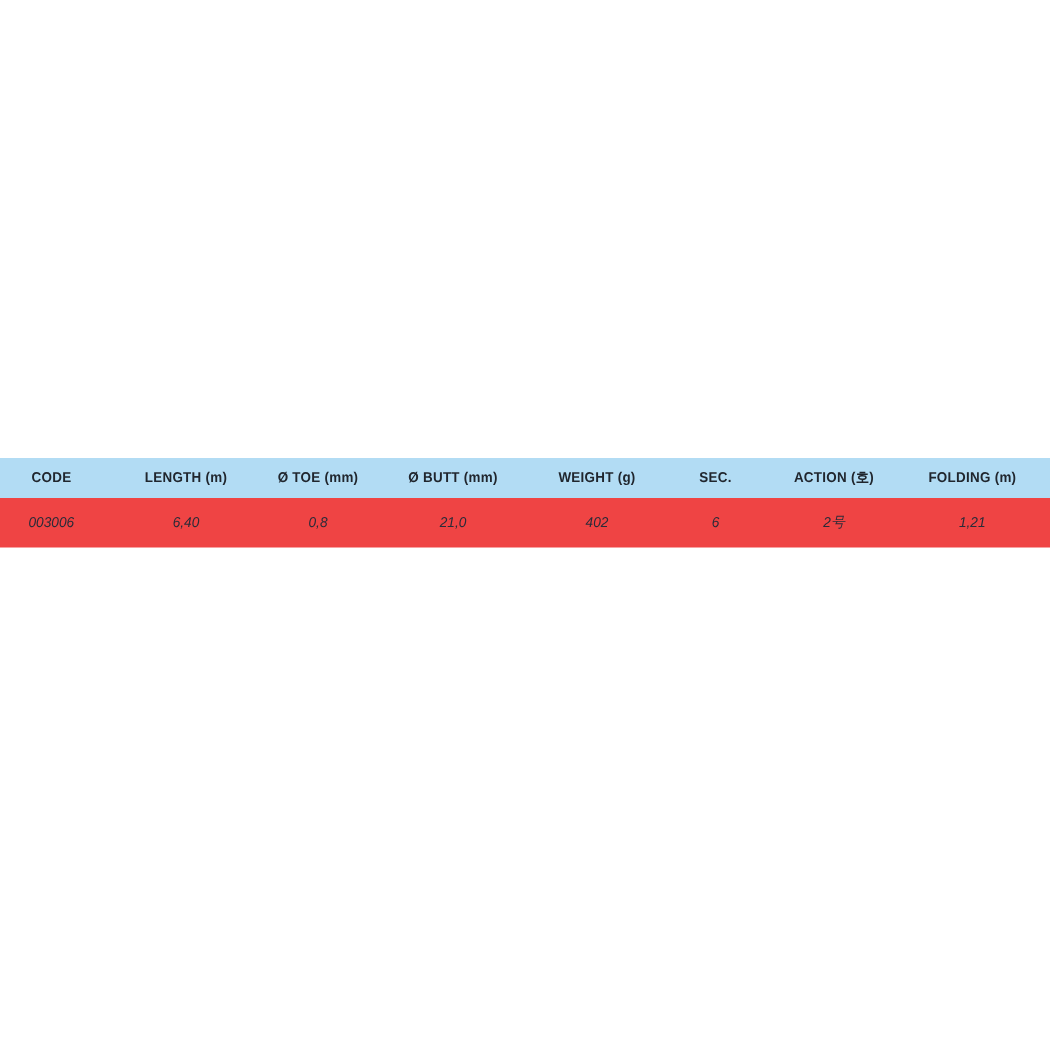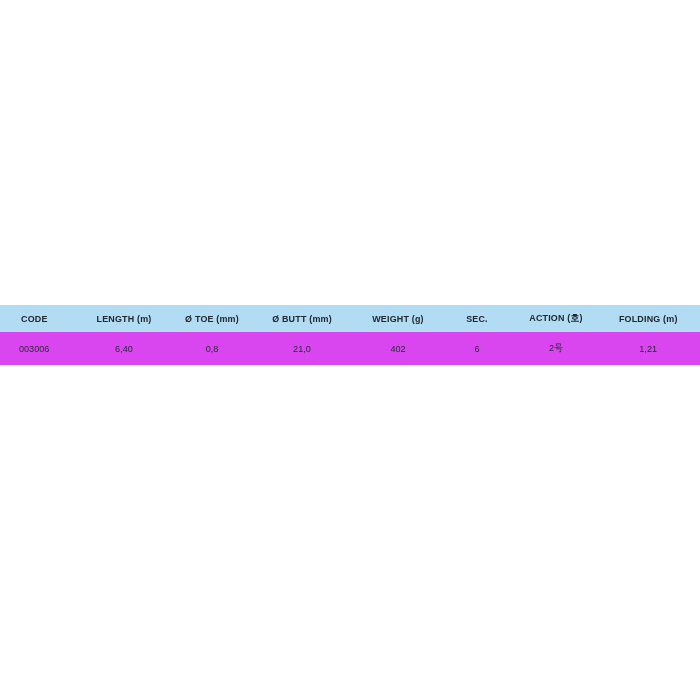--- a/index.html
+++ b/index.html
@@ -58,21 +58,21 @@
     font-family: "Liberation Sans Narrow", "Liberation Sans", sans-serif;
     transform: scaleX(0.94);
     white-space: nowrap;
   }
   table.spec-table thead th .hdr-txt {
     display: inline-block;
   }
 
   
   table.spec-table tbody tr.row-odd  { background: #fafafa; }
-  table.spec-table tbody tr.row-even { background: #d946ef; }
+  table.spec-table tbody tr.row-even { background: #ef4444; font-style: italic; }
   table.spec-table tbody tr + tr {
     border-top: 1px solid #ececec;
   }
   table.spec-table tbody td {
     height: 33px;
     padding: 0;
     margin: 0;
     color: #2b2b38;
     font-size: 9.5px;
     font-weight: 400;

